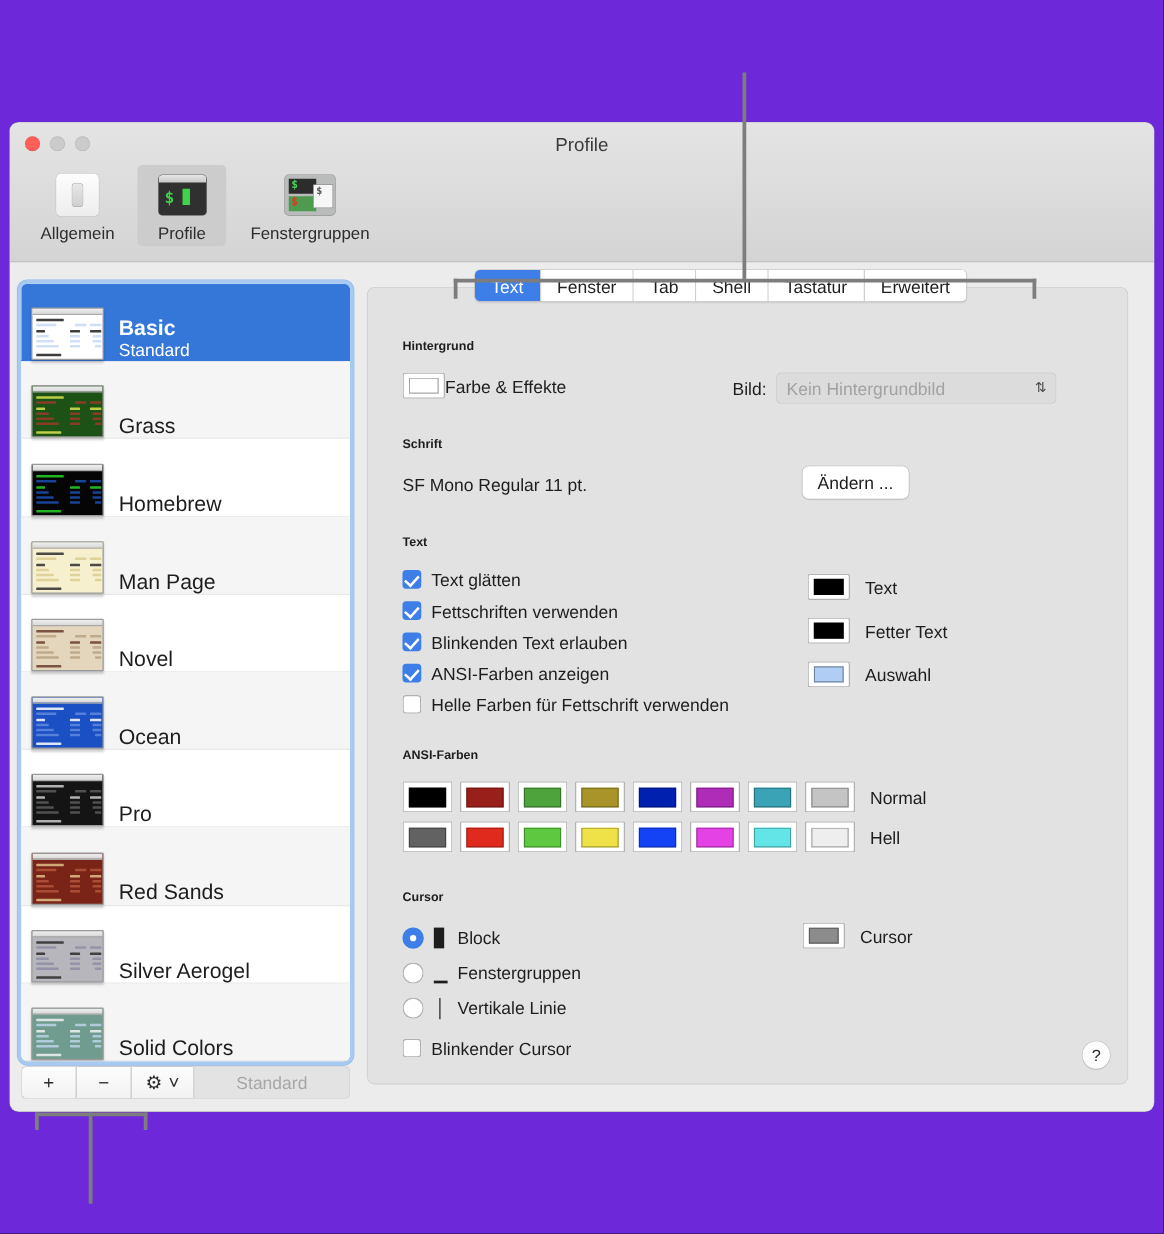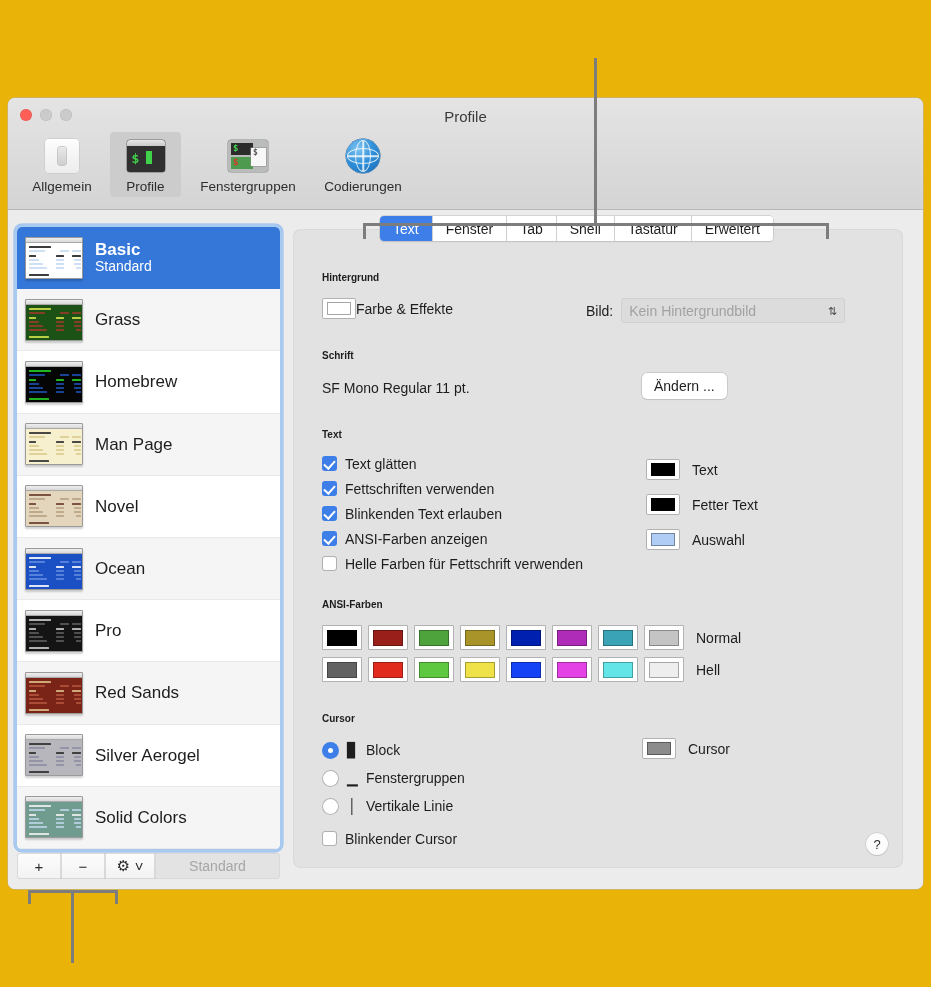--- a/index.html
+++ b/index.html
@@ -3,21 +3,21 @@
 <meta charset="utf-8">
 <style>
   * { box-sizing: border-box; }
   html, body {
     margin: 0; padding: 0;
     width: 931px; height: 987px;
     background: #000;
     font-family: "Liberation Sans", sans-serif;
     overflow: hidden;
   }
-  #root { position: relative; width: 931px; height: 987px; background: #eab308; }
+  #root { position: relative; width: 931px; height: 987px; background: #6d28d9; }
 
   
   .callout { position: absolute; background: #7d7d7d; z-index: 60; }
 
   
   .window {
     position: absolute; left: 8px; top: 98px; width: 915px; height: 791px;
     background: #ececec; border-radius: 7px;
     box-shadow: 0 0 0 0.5px #b3b3b3;
     overflow: hidden;
@@ -87,21 +87,21 @@
   .body { position: absolute; left:0; right:0; top:112px; bottom:0; background:#ececec; }
 
   
   .sidebar { position: absolute; left: 9px; top: 17px; width: 263px; }
   .listbox {
     height: 622px; background:#fff; border-radius: 5px;
     box-shadow: 0 0 0 3px #a8c9f0, 0 0 0 3.5px #8fb9ea;
     overflow: hidden; position: relative;
   }
   .prow {
-    display:flex; align-items:center; height:62.2px; padding-left:8px; cursor:default;
+    display:flex; align-items:flex-end; height:62.2px; padding-left:8px; cursor:default;
     border-bottom: .5px solid #e9e9e9;
   }
   .prow.alt { background:#f5f5f5; }
   .prow.sel { background:#3576d9; border-bottom-color:#3576d9; }
   .thumb {
     width: 58px; height: 42px; position:relative; flex:none;
     background:#f2f2f2; border:1.5px solid #9a9a9a; border-radius:1px;
     box-shadow: 0 2px 2px rgba(0,0,0,.18); overflow:hidden;
   }
   .thumb .tbr { position:absolute; left:0; right:0; top:0; height:5px;
@@ -236,29 +236,20 @@
         </div>
         <div class="tbitem wide">
           <div class="tbicon">
             <div class="ic-groups">
                 <span class="w1"></span>
                 <span class="w2"></span>
                 <span class="w3"></span>
               </div>
           </div>
           <div class="tblabel">Fenstergruppen</div>
-        </div>
-        <div class="tbitem mid">
-          <div class="tbicon">
-            <div class="ic-globe">
-                <span class="globe-e1"></span>
-                <span class="globe-e2"></span>
-              </div>
-          </div>
-          <div class="tblabel">Codierungen</div>
         </div>
       </div>
     </div>
 
     <div class="body">
 
       <div class="sidebar">
         <div class="listbox" id="profile-list">
             <div class="prow sel">
               <div class="thumb" style="background: rgb(255, 255, 255);">

